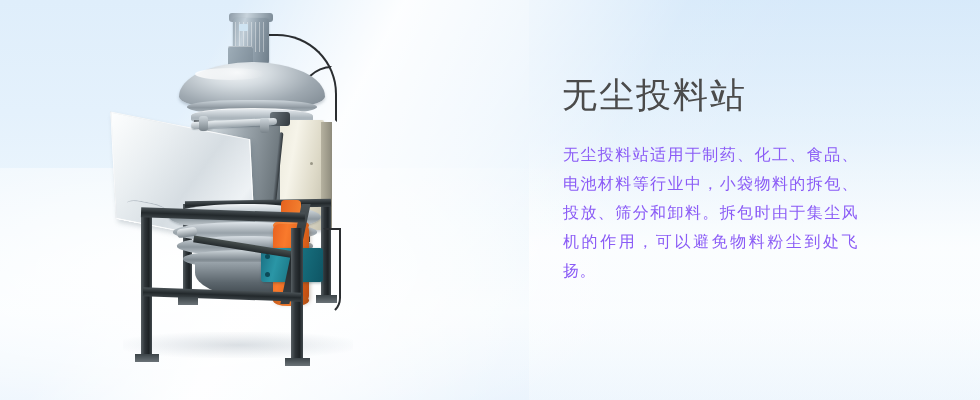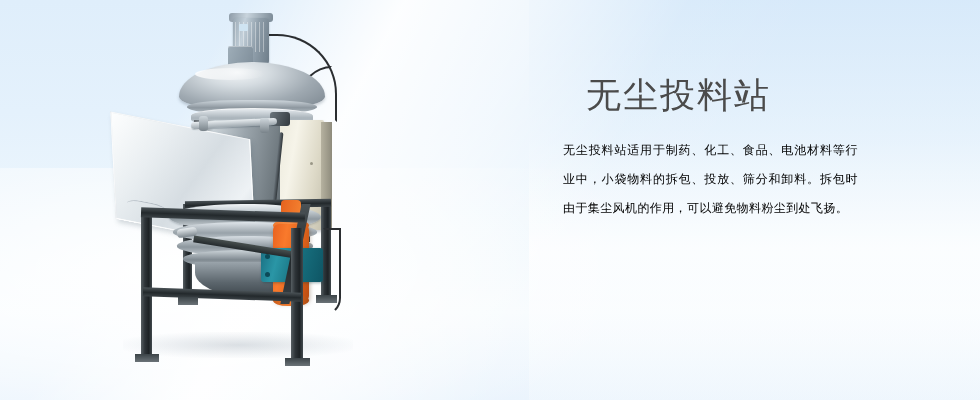--- a/index.html
+++ b/index.html
@@ -163,25 +163,25 @@
   .vib-bolt{position:absolute;left:170px;top:250px;width:5px;height:5px;background:#0c4a58;border-radius:50%;}
   .vib-bolt2{position:absolute;left:170px;top:268px;width:5px;height:5px;background:#0c4a58;border-radius:50%;}
   .vib-ring{position:absolute;left:186px;top:196px;width:20px;height:28px;
     background:linear-gradient(100deg,#e6621e,#f58432);border-radius:4px;}
 
   
   #content{position:absolute;left:562px;top:0;width:360px;height:400px;}
   #title{
     position:absolute;left:0;top:50px;
     font-size:35px;line-height:44px;color:#4b4b4b;letter-spacing:2px;
-    font-weight:400;white-space:nowrap;margin-left:24px;
+    font-weight:400;white-space:nowrap;
   }
   #desc{
     position:absolute;left:1px;top:124px;width:295px;
-    font-size:12px;line-height:29px;color:#000000;letter-spacing:0.4px;
+    font-size:16px;line-height:29px;color:#8b5cf6;letter-spacing:0.4px;
     text-align:justify;
   }
   #detail-btn{
     position:absolute;left:206px;top:303px;width:99px;height:41px;
     background:linear-gradient(to bottom,#34507f 0%,#2d4675 48%,#27406c 100%);
     border:none;border-radius:9px;cursor:pointer;
     color:#ffffff;font-size:17px;letter-spacing:1px;
     font-family:"Liberation Sans","DejaVu Sans",sans-serif;
     box-shadow:0 3px 5px rgba(60,80,110,.30), inset 0 1px 0 rgba(255,255,255,.12);
     display:flex;align-items:center;justify-content:center;

